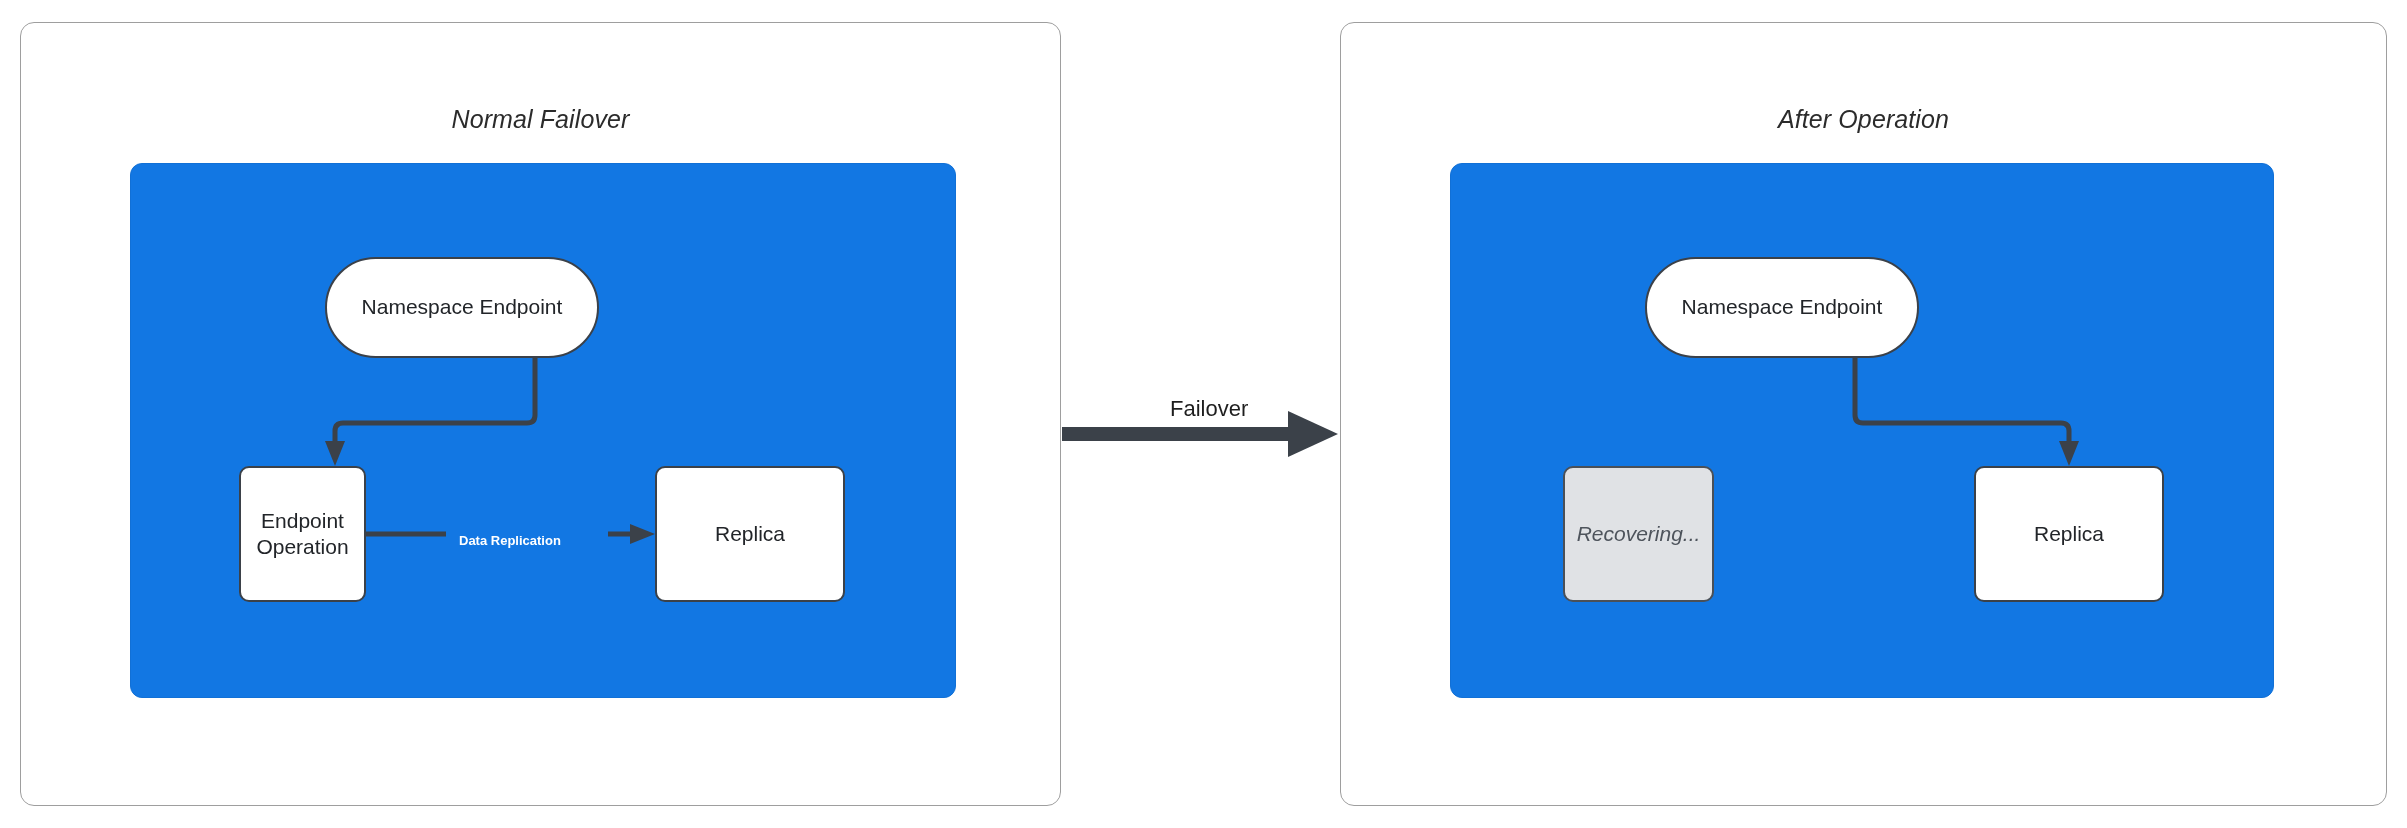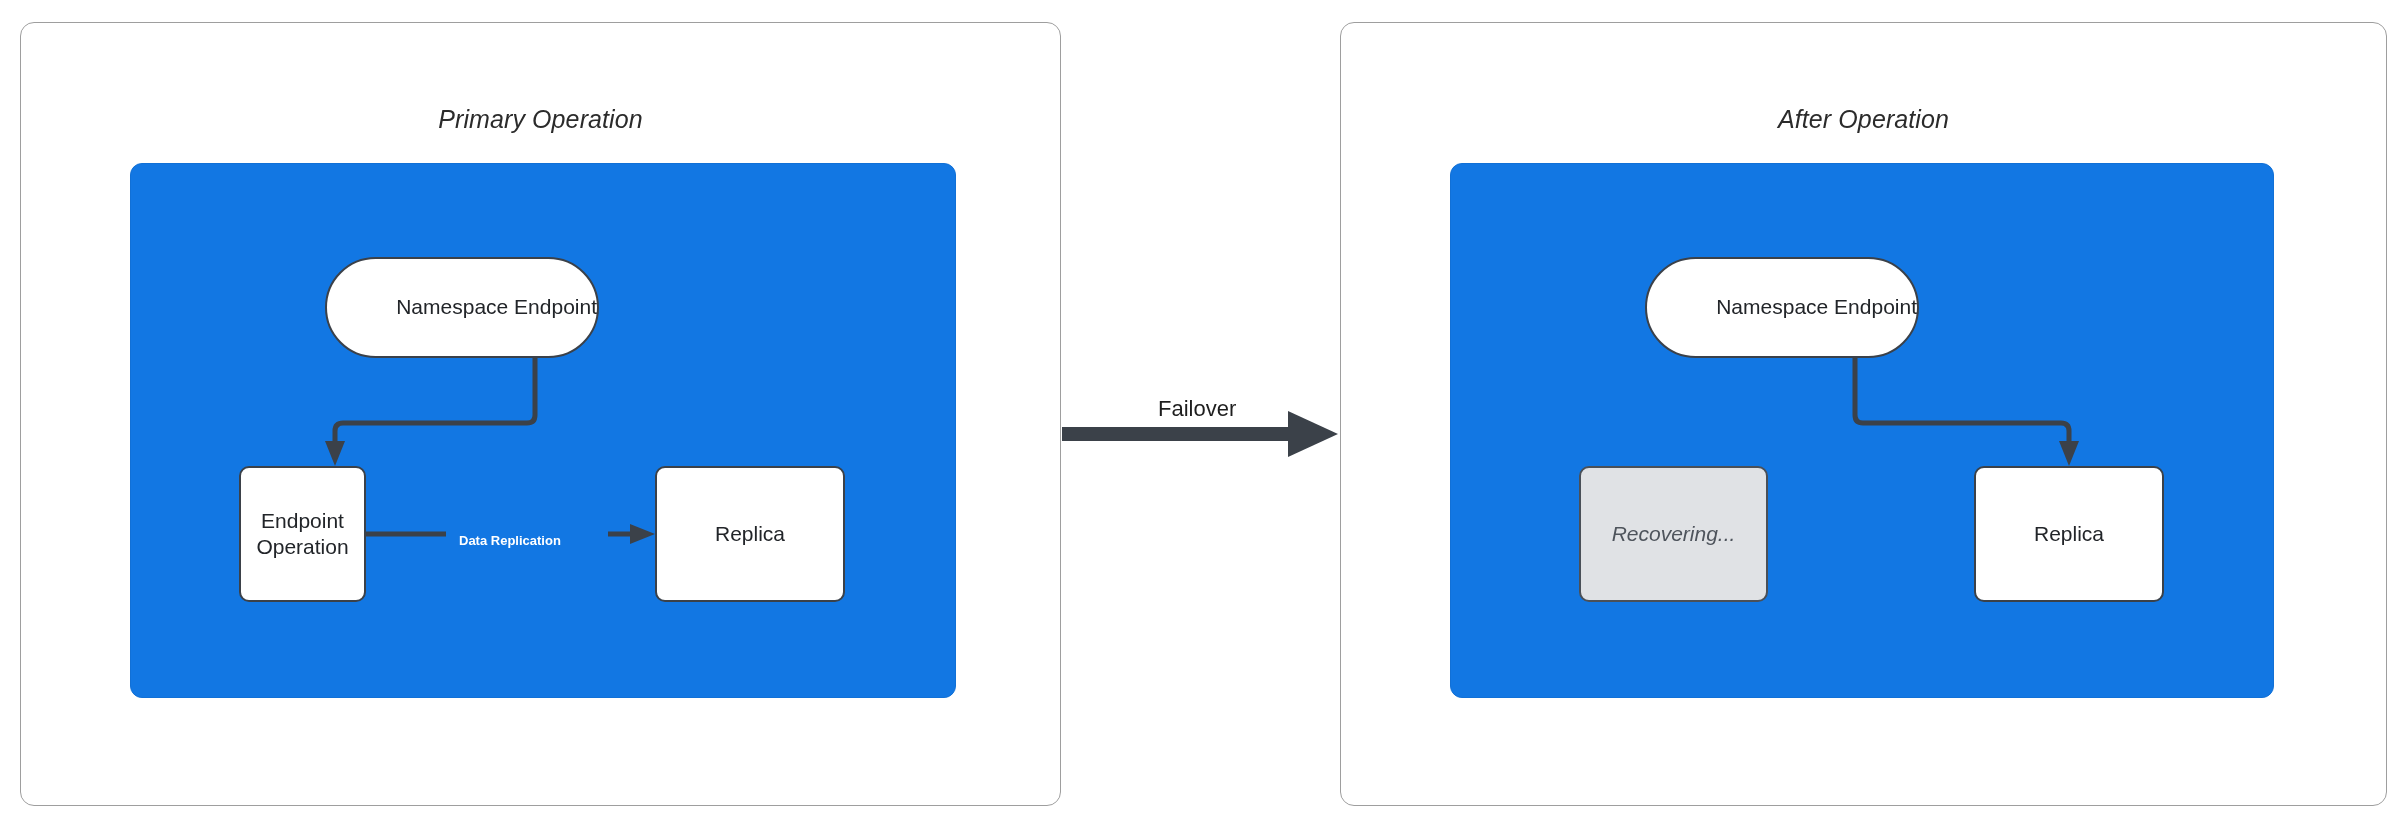--- a/index.html
+++ b/index.html
@@ -65,66 +65,67 @@
     background: #ffffff;
     border: 2.2px solid #3b4149;
     display: flex;
     align-items: center;
     justify-content: center;
     text-align: center;
     color: #222529;
     font-size: 21px;
     line-height: 1.25;
   }
-  .node.pill   { border-radius: 999px; justify-content: flex-end; }
+  .node.pill   { border-radius: 999px; }
   .node.boxy   { border-radius: 10px; }
   .node.muted  {
     background: #E0E2E5;
     border-color: #4a5058;
     color: #4e545c;
     font-style: italic;
   }
 
   
   #node-l-endpoint { left: 325px; top: 257px; width: 274px; height: 101px; }
   #node-l-primary  { left: 239px; top: 466px; width: 127px; height: 136px; }
   #node-l-replica  { left: 655px; top: 466px; width: 190px; height: 136px; }
 
   
   #node-r-endpoint { left: 1645px; top: 257px; width: 274px; height: 101px; }
-  #node-r-recover  { left: 1563px; top: 466px; width: 189px; height: 136px; margin-left: 16px; }
+  #node-r-recover  { left: 1563px; top: 466px; width: 151px; height: 136px; }
   #node-r-replica  { left: 1974px; top: 466px; width: 190px; height: 136px; }
 
   
   .edge-label {
     position: absolute;
     font-size: 13px;
     font-weight: bold;
     color: #ffffff;
     white-space: nowrap;
   }
   #label-data-replication { left: 459px; top: 533px; }
 
   .edge-label-dark {
     position: absolute;
     font-size: 22px;
     color: #1e1e1e;
     white-space: nowrap;
+    margin-left: 12px;
   }
   #label-failover { left: 1158px; top: 396px; }
 
   svg { position: absolute; left: 0; top: 0; overflow: visible; }
 </style>
 </head>
 <body>
 
 <div id="canvas">
 
   <div class="panel" id="panel-left">
-    <div class="panel-title">Primary Operation</div>
+    <div class="panel-title">Normal Failover</div>
   </div>
 
   <div class="region" id="region-left"></div>
 
   <svg width="2407" height="828">
 
     <path d="M 535 358 L 535 415 Q 535 423 527 423 L 343 423 Q 335 423 335 431 L 335 450" fill="none" stroke="#3B4149" stroke-width="5" stroke-linecap="round"></path>
     <polygon points="335,466 325,441 345,441" fill="#3B4149"></polygon>
 
     <line x1="366" y1="534" x2="446" y2="534" stroke="#3B4149" stroke-width="5"></line>

